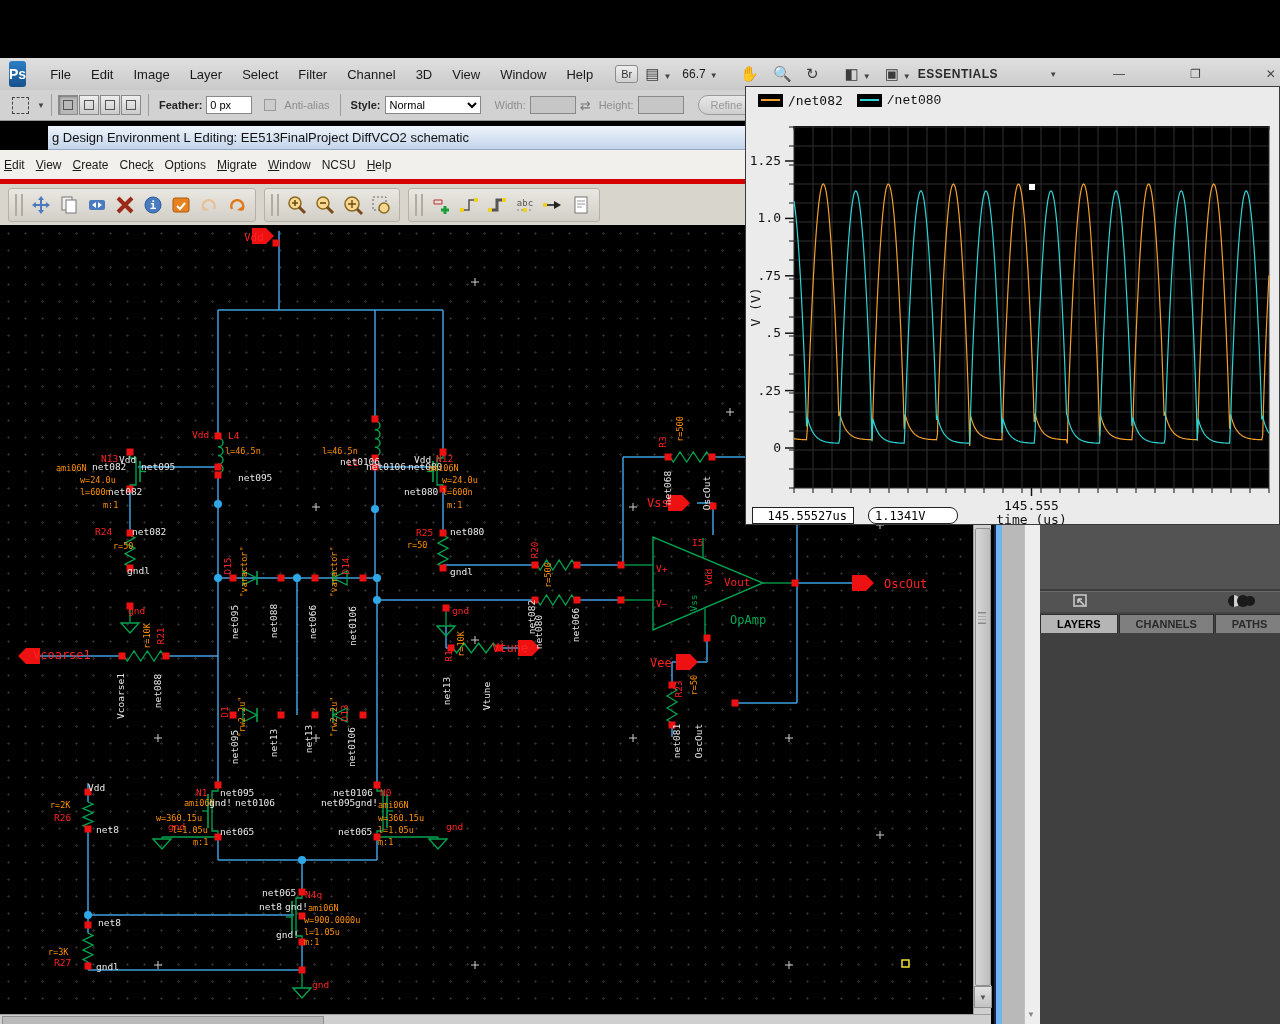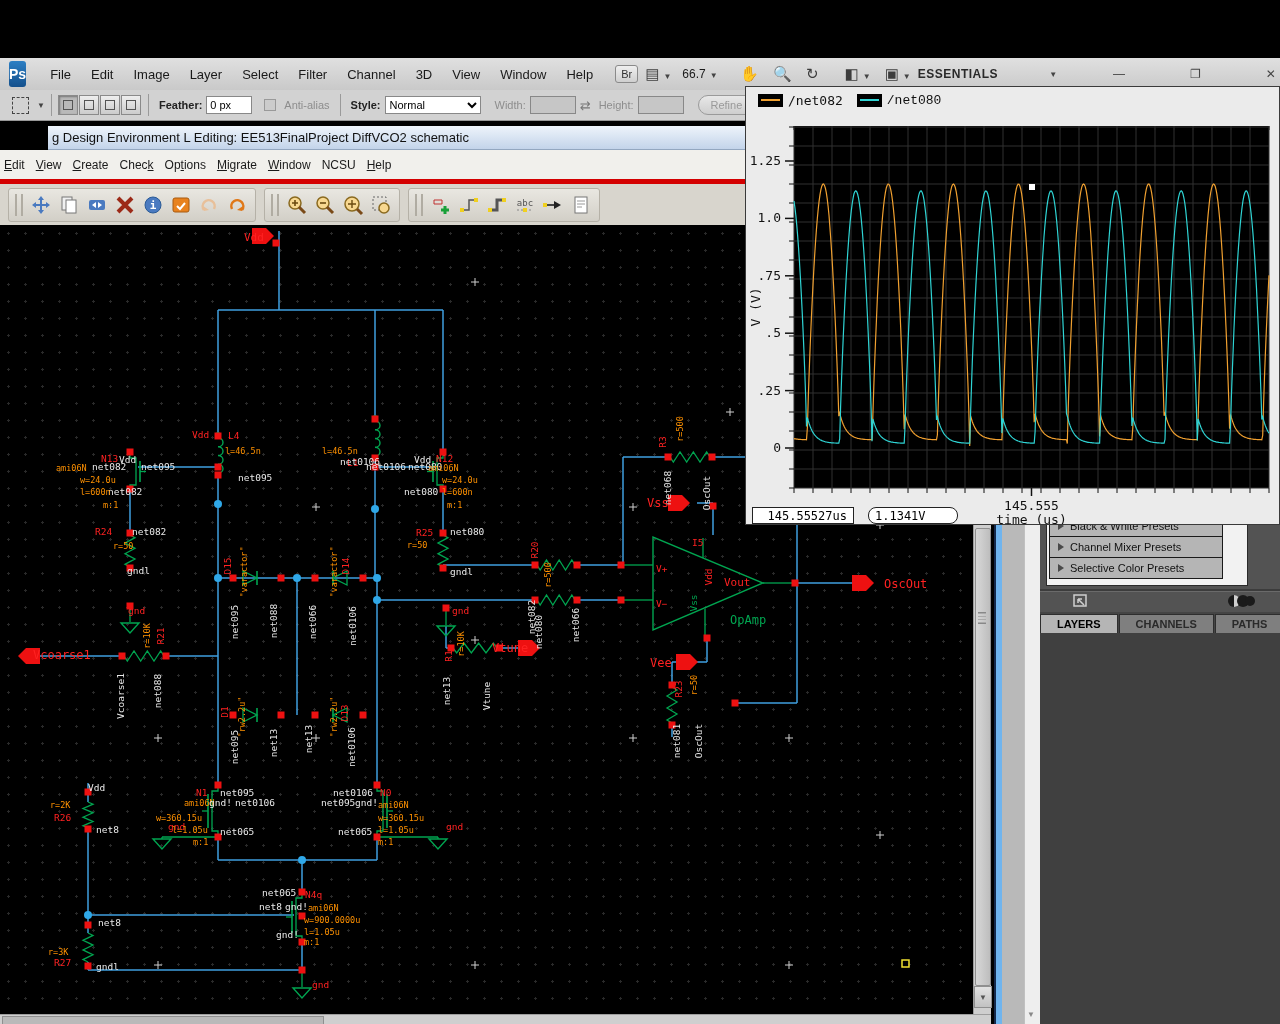--- a/index.html
+++ b/index.html
@@ -157,34 +157,20 @@
   <select class="styled"><option>Normal</option></select>
   <span class="opt-label dis" style="margin-left:14px;">Width:</span>
   <input class="opt-input dis" value="" style="">
   <span class="opt-label" style="color:#777;font-size:13px;">⇄</span>
   <span class="opt-label dis">Height:</span>
   <input class="opt-input dis" value="" style="">
   <span class="refine-btn">Refine Edge...</span>
 </div>
 
 <div id="right-panel" class="abs">
-  <div id="preset-box">
-      <div class="preset-row" style="top: 4px;">
-        <span class="preset-tri"></span>
-        <span>Black &amp; White Presets</span>
-      </div>
-      <div class="preset-row" style="top: 25px;">
-        <span class="preset-tri"></span>
-        <span>Channel Mixer Presets</span>
-      </div>
-      <div class="preset-row" style="top: 46px;">
-        <span class="preset-tri"></span>
-        <span>Selective Color Presets</span>
-      </div>
-    </div>
   <span id="preset-scroll">▼</span>
   <div id="panel-divider"></div>
   <div id="panel-icons">
     <svg width="240" height="18">
       <g>
         <rect x="34" y="2" width="12" height="11" fill="none" stroke="#cfcfcf" stroke-width="1.5"></rect>
         <path d="M44 12 L38 6 M38 6 h4 M38 6 v4" stroke="#cfcfcf" stroke-width="1.5" fill="none"></path>
       </g>
       <g>
         <circle cx="194" cy="8" r="6" fill="#1a1a1a"></circle>

